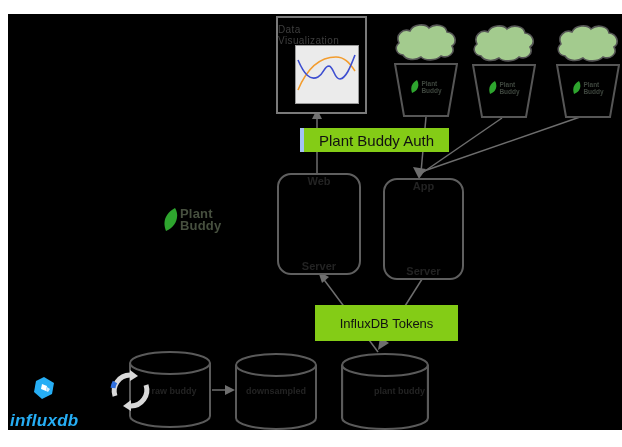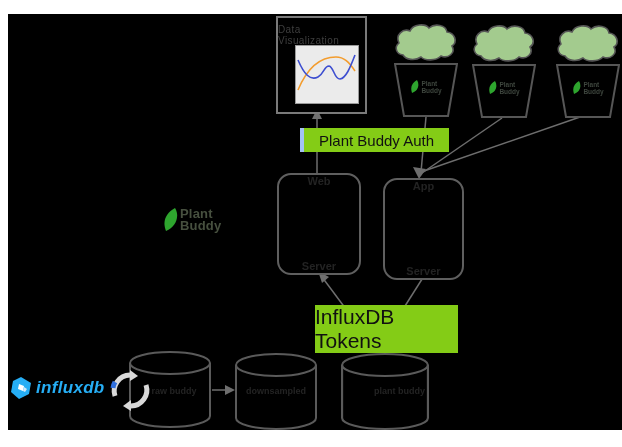--- a/index.html
+++ b/index.html
@@ -14,21 +14,21 @@
   .arrow{fill:#6e6e6e;stroke:none;}
 
   
   .chart-box{left:268px;top:2px;width:87px;height:94px;border:2px solid #7a7a7a;background:#000;z-index:2;}
   .chart-title{position:absolute;left:0;right:0;top:6px;text-align:left;font-size:10px;color:#3e3e3e;letter-spacing:.4px;}
   .plot{position:absolute;left:17px;top:27px;width:62px;height:57px;background:#ebebeb;border:1px solid #9a9a9a;}
 
   
   .tag{background:#84cc16;color:#111;display:flex;align-items:center;justify-content:center;z-index:3;}
   .auth-tag{left:292px;top:114px;width:145px;height:24px;font-size:15px;border-left:4px solid #a4c2f4;}
-  .tokens-tag{left:307px;top:291px;width:143px;height:48px;font-size:21px;}
+  .tokens-tag{left:307px;top:291px;width:143px;height:36px;font-size:13px;}
 
   
   .server{border:2px solid #5f5f5f;border-radius:14px;background:#000;z-index:2;
           display:flex;flex-direction:column;align-items:center;justify-content:space-between;}
   .server-left{left:269px;top:159px;width:80px;height:98px;}
   .server-right{left:375px;top:164px;width:77px;height:98px;}
   .faint{color:#232323;font-size:11px;line-height:13px;text-align:center;font-weight:700;}
 
   
   .cloud{z-index:2;}
@@ -36,21 +36,21 @@
   .pot-logo{position:absolute;left:0;right:0;top:17px;display:flex;justify-content:center;align-items:center;gap:2px;}
   .pot-logo .txt{font-size:6.5px;line-height:7px;font-weight:700;color:#3e463e;}
 
   
   .dbx{z-index:2;}
   .db-label{position:absolute;text-align:center;font-size:9px;color:#232323;font-weight:700;z-index:3;}
 
   
   .pb-logo{left:155px;top:194px;display:flex;align-items:flex-start;gap:2px;z-index:2;}
   .pb-logo .txt{font-size:13px;line-height:12px;font-weight:700;color:#47503f;letter-spacing:.2px;}
-  .influx-logo{left:2px;top:363px;display:flex;align-items:center;gap:4px;z-index:2;}
+  .influx-logo{left:2px;top:363px;display:flex;align-items:center;gap:12px;z-index:2;flex-direction:column;}
   .influx-logo .txt{font-size:17px;font-weight:700;font-style:italic;color:#26aef5;letter-spacing:.3px;}
   .task-icon{z-index:3;}
 </style>
 </head>
 <body>
 
 <div class="page">
   <div class="canvas">
 
     <svg class="connectors" width="614" height="416">

